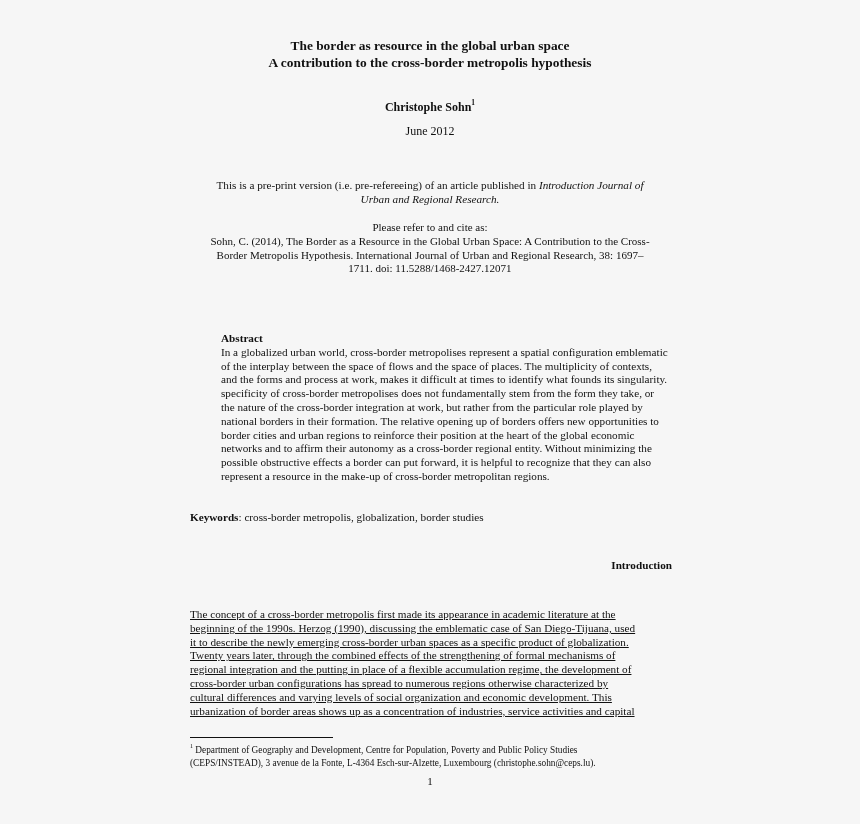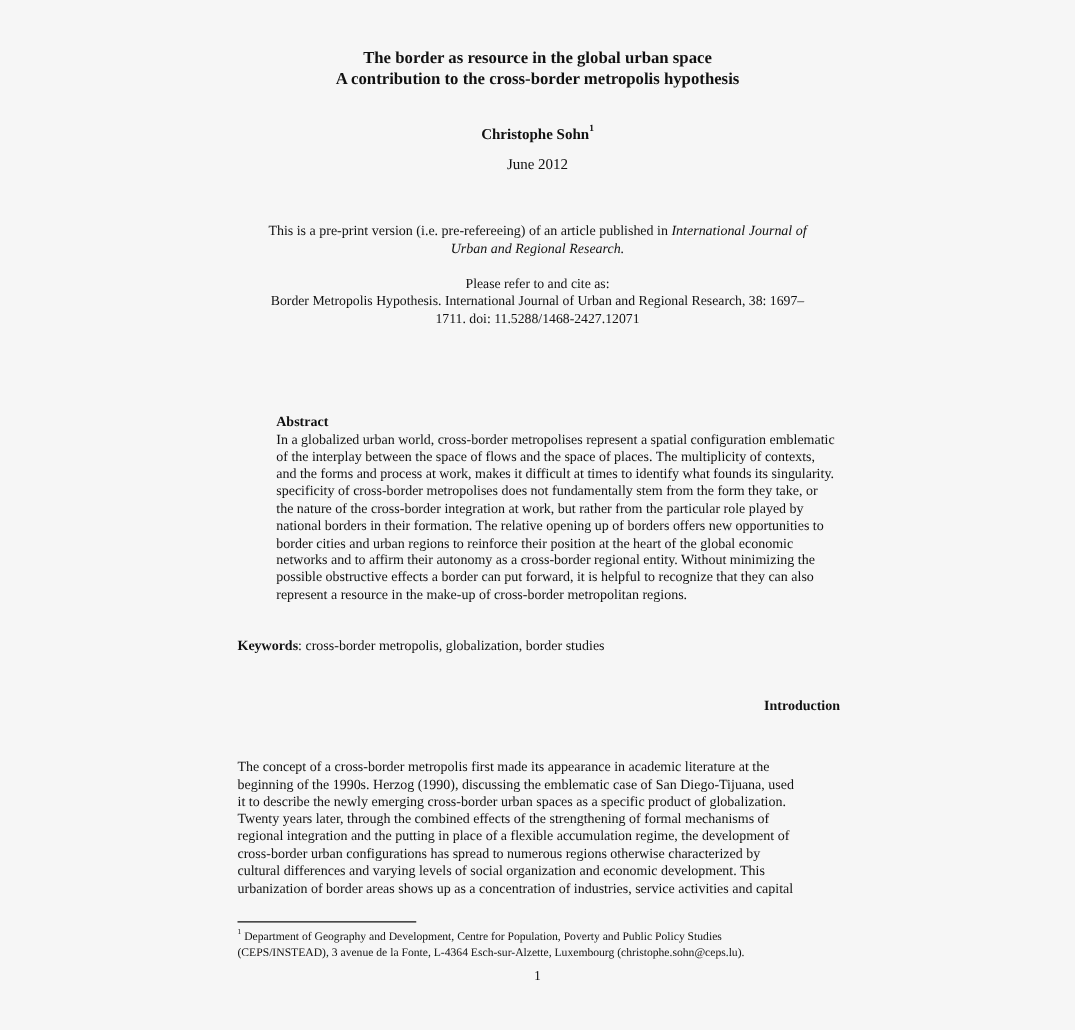--- a/index.html
+++ b/index.html
@@ -47,21 +47,21 @@
     .block {
       left: 190px; width: 482px;
       font-size: 11.2px; line-height: 13.8px;
       text-align: left;
     }
     .line { white-space: nowrap; display: block; }
     .heading { font-weight: bold; }
     .abstract { top: 332px; margin-left: 31px; }
     .keywords { top: 511px; }
     .intro-h { top: 559px; text-align: right; }
-    .intro { top: 608px; }
+    .intro { top: 608px; text-decoration: underline; }
     .fn-rule {
       left: 190px; top: 737px; width: 143px; height: 1px;
       background: #111;
     }
     .footnote {
       left: 190px; width: 480px; top: 741px;
       font-size: 9.3px; line-height: 12.5px;
     }
     .footnote sup { font-size: 6px; position: relative; top: -1px; }
     .pagenum {
@@ -79,26 +79,27 @@
     <span class="line">A contribution to the cross-border metropolis hypothesis</span>
   </div>
 
   <div class="abs author center">
     <span>Christophe Sohn</span><sup>1</sup>
   </div>
 
   <div class="abs date center">June 2012</div>
 
   <div class="abs preprint center">
-    <span class="line"><span>This is a pre-print version (i.e. pre-refereeing) of an article published in </span><i>International Journal of</i></span>
+    <span class="line"><span>This is a pre-print version (i.e. pre-refereeing) of an article published in </span><i>Introduction Journal of</i></span>
     <span class="line"><i>Urban and Regional Research.</i></span>
   </div>
 
   <div class="abs cite center">
     <span class="line">Please refer to and cite as:</span>
+    <span class="line">Sohn, C. (2014), The Border as a Resource in the Global Urban Space: A Contribution to the Cross-</span>
     <span class="line">Border Metropolis Hypothesis. International Journal of Urban and Regional Research, 38: 1697–</span>
     <span class="line">1711. doi: 11.5288/1468-2427.12071</span>
   </div>
 
   <div class="abs block abstract">
     <span class="line heading">Abstract</span>
     <span class="line">In a globalized urban world, cross-border metropolises represent a spatial configuration emblematic</span>
     <span class="line">of the interplay between the space of flows and the space of places. The multiplicity of contexts,</span>
     <span class="line">and the forms and process at work, makes it difficult at times to identify what founds its singularity.</span>
     <span class="line">specificity of cross-border metropolises does not fundamentally stem from the form they take, or</span>

